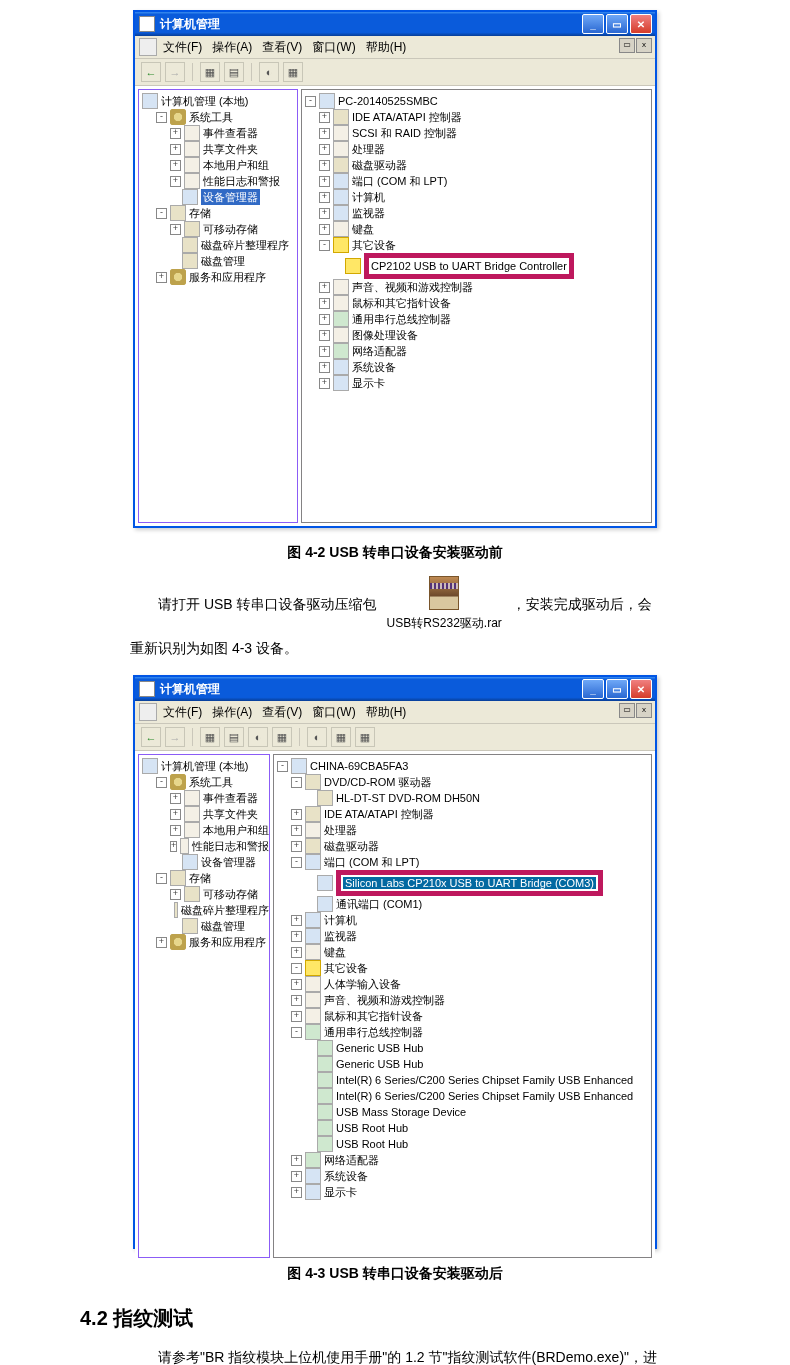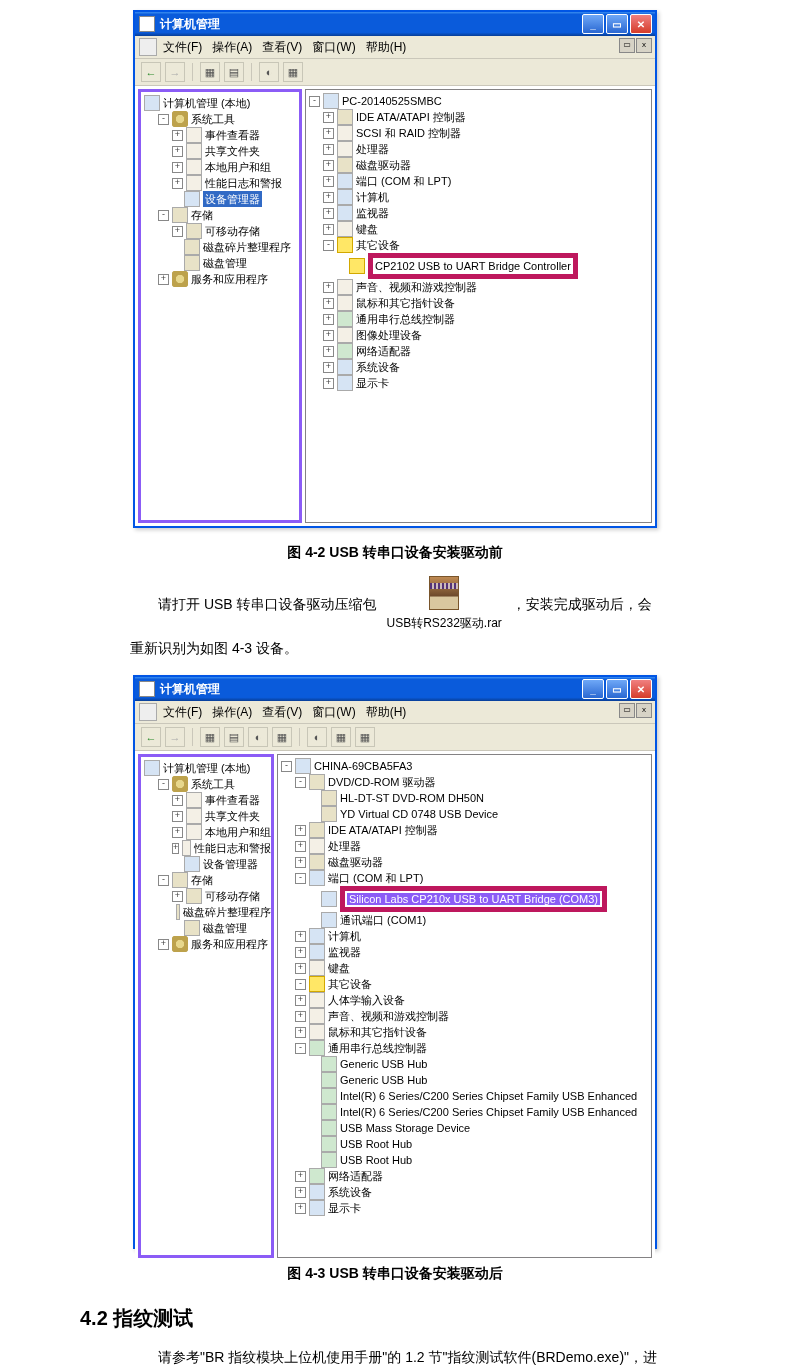--- a/index.html
+++ b/index.html
@@ -71,21 +71,21 @@
   .client {
     display: flex;
     background: #fff;
     height: calc(100% - 0px);
   }
   .win1 .client { height: 440px; }
   .win2 .client { height: 510px; }
 
   .pane-l {
     width: 158px;
-    border: 3px solid #8b5cf6;
+    border: 1px solid #8b5cf6;
     margin: 3px 0 3px 3px;
     background: #fff;
     overflow: hidden;
   }
   .pane-r {
     flex: 1;
     border: 1px solid #848284;
     margin: 3px 3px 3px 3px;
     background: #fff;
     overflow: hidden;
@@ -102,21 +102,21 @@
   .ico.disk { background: #e8e2c7; }
   .ico.mon  { background: #d6e4f4; }
   .ico.usb  { background: #cfe8cf; }
   .ico.port { background: #d6e4f4; }
   .ind0 { padding-left: 0; }
   .ind1 { padding-left: 14px; }
   .ind2 { padding-left: 28px; }
   .sel  { background: #316ac5; color: #fff; padding: 0 2px; }
 
   .redbox { border: 5px solid #be185d; padding: 0 2px; display: inline-block; }
-  .sel-blue { background: #8b5cf6; color: #fff; padding: 0 2px; }
+  .sel-blue { background: #0369a1; color: #fff; padding: 0 2px; }
 
   .caption {
     text-align: center;
     font-weight: bold;
     font-size: 14px;
     margin: 6px 0 14px;
   }
 
   .para {
     font-size: 14px;
@@ -456,25 +456,20 @@
           <div class="node ind1">
               <span class="exp">-</span>
               <span class="ico disk"></span>
               <span>DVD/CD-ROM 驱动器</span>
             </div>
           <div class="node ind2">
               <span class="exp leaf"></span>
               <span class="ico disk"></span>
               <span>HL-DT-ST DVD-ROM DH50N</span>
             </div>
-          <div class="node ind2">
-              <span class="exp leaf"></span>
-              <span class="ico disk"></span>
-              <span>YD Virtual CD 0748 USB Device</span>
-            </div>
           <div class="node ind1">
               <span class="exp">+</span>
               <span class="ico disk"></span>
               <span>IDE ATA/ATAPI 控制器</span>
             </div>
           <div class="node ind1">
               <span class="exp">+</span>
               <span class="ico"></span>
               <span>处理器</span>
             </div>

